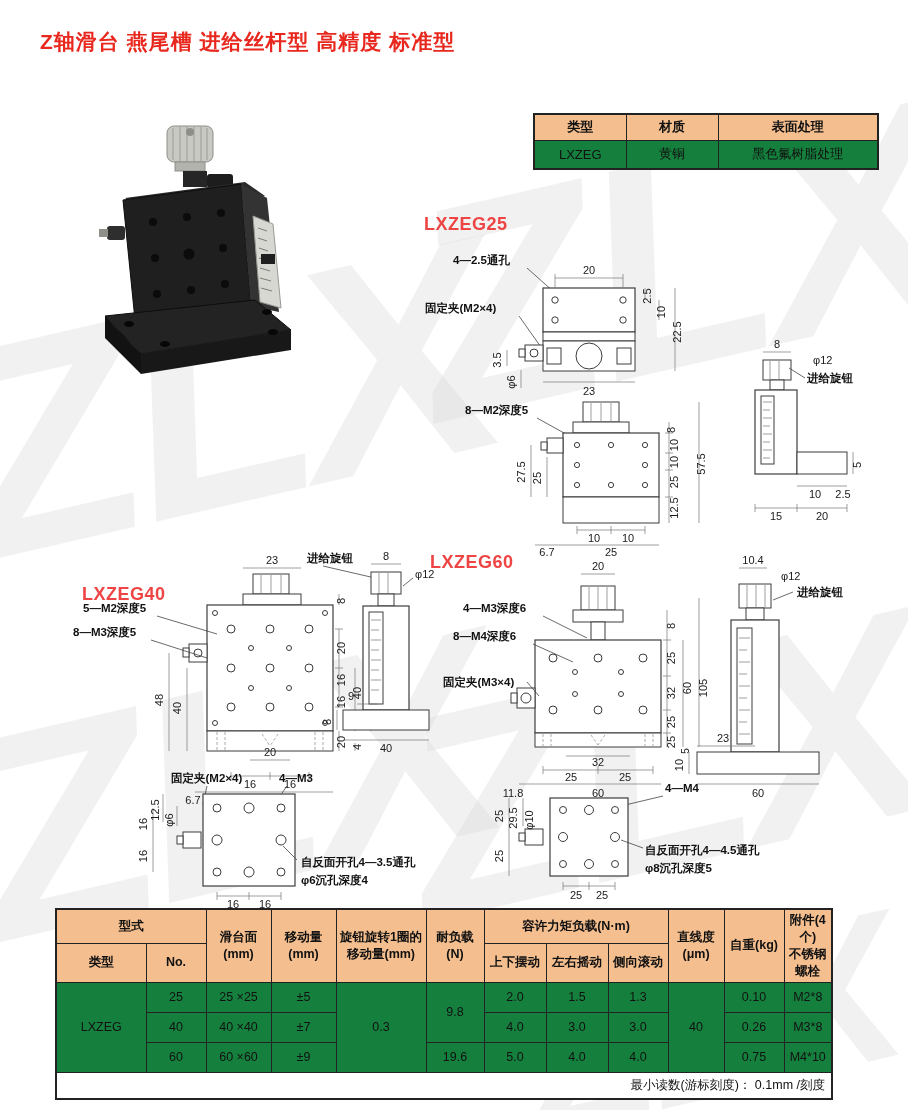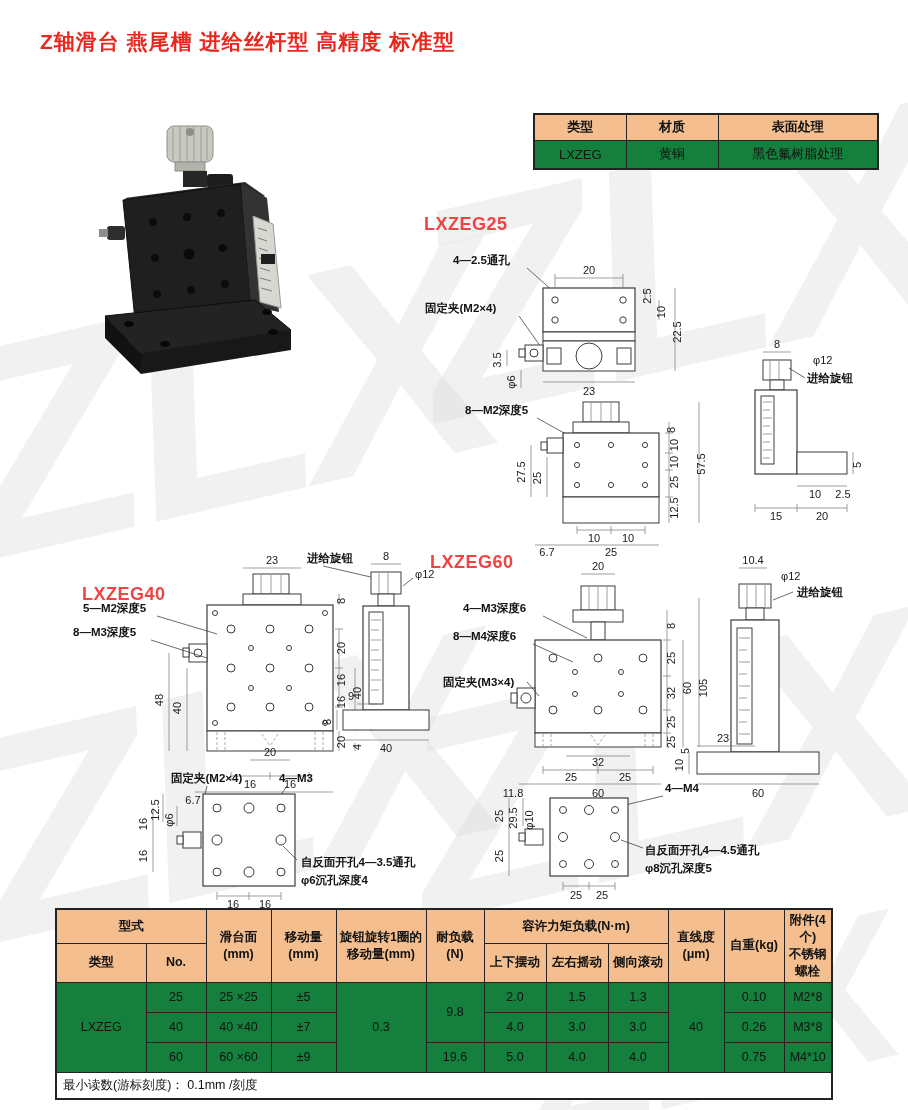--- a/index.html
+++ b/index.html
@@ -15,21 +15,21 @@
   .info-table{left:533px;top:113px;border:2px solid #222}
   .info-table th,.info-table td{border:1px solid #222;font-size:13px;text-align:center;vertical-align:middle}
   .info-table th{background:#f4be8e;height:26px;font-weight:bold}
   .info-table td{height:29px}
   .spec-table{left:55px;top:908px;width:778px;table-layout:fixed;border:2px solid #222}
   .spec-table th,.spec-table td{border:1px solid #222;font-size:12.5px;text-align:center;vertical-align:middle;padding:2px 1px}
   .spec-table th{background:#f4be8e;font-weight:bold;line-height:1.35}
   .spec-table thead tr:first-child th{height:28px}
   .spec-table thead tr:last-child th{height:32px}
   .spec-table tbody td{height:30px}
-  .spec-table .note-cell{text-align:left;padding:4px 6px;height:24px;font-size:12.5px;background:#fff}
+  .spec-table .note-cell{text-align:right;padding:4px 6px;height:24px;font-size:12.5px;background:#fff}
   svg{overflow:visible}
   svg text{font-family:"Liberation Sans","DejaVu Sans",sans-serif}
   .dim{font-size:11px;fill:#1a1a1a;text-anchor:middle}
   .dimS{font-size:10px;fill:#1a1a1a;text-anchor:middle}
   .lbl{font-size:11.5px;fill:#111;font-weight:bold;text-anchor:start}
   .outline{fill:#fff;stroke:#3c3c3c;stroke-width:1.2}
   .part{fill:#fff;stroke:#3c3c3c;stroke-width:1}
   .hole{fill:#fff;stroke:#3c3c3c;stroke-width:1}
   .thin{stroke:#777;stroke-width:.7;fill:none}
   .lead{stroke:#444;stroke-width:.8;fill:none}

